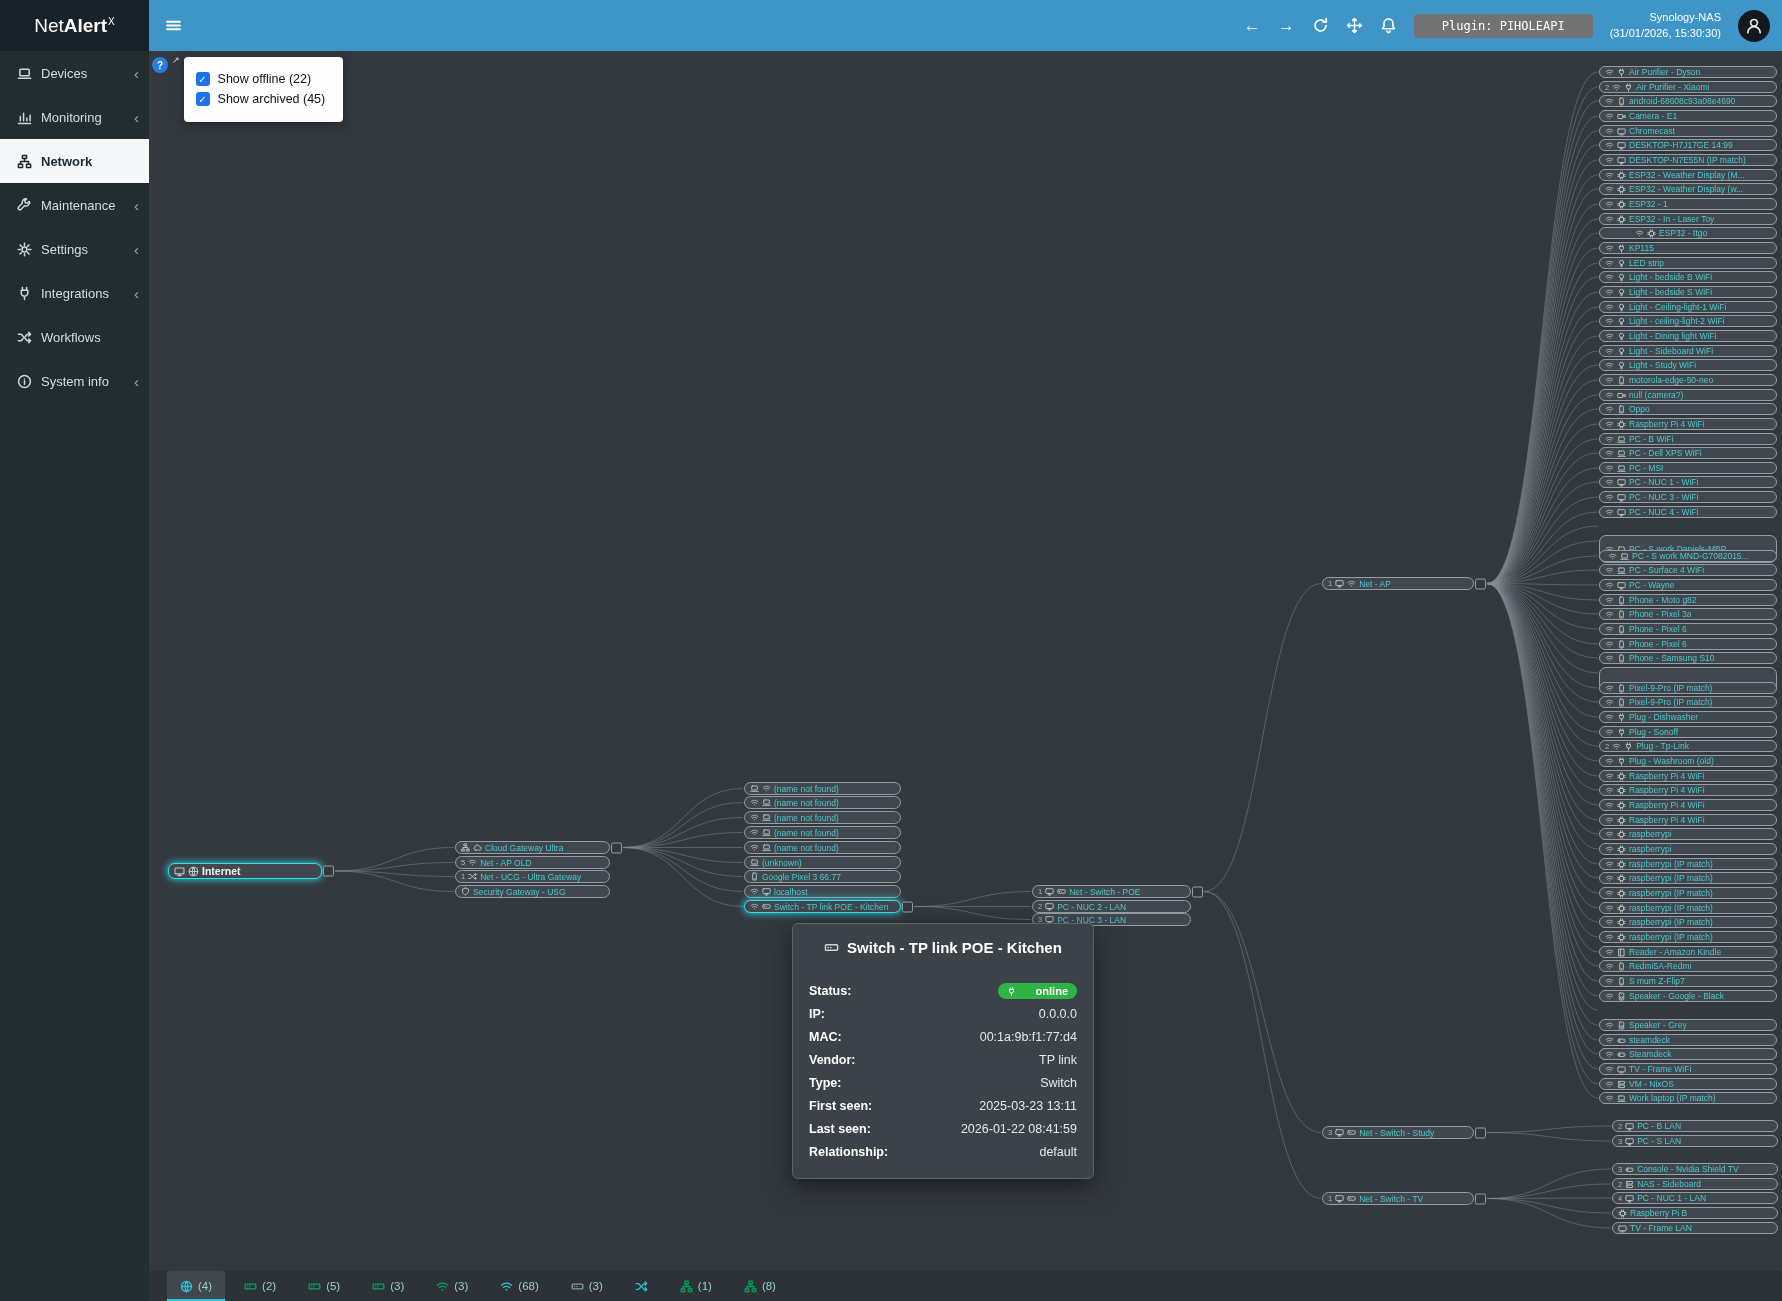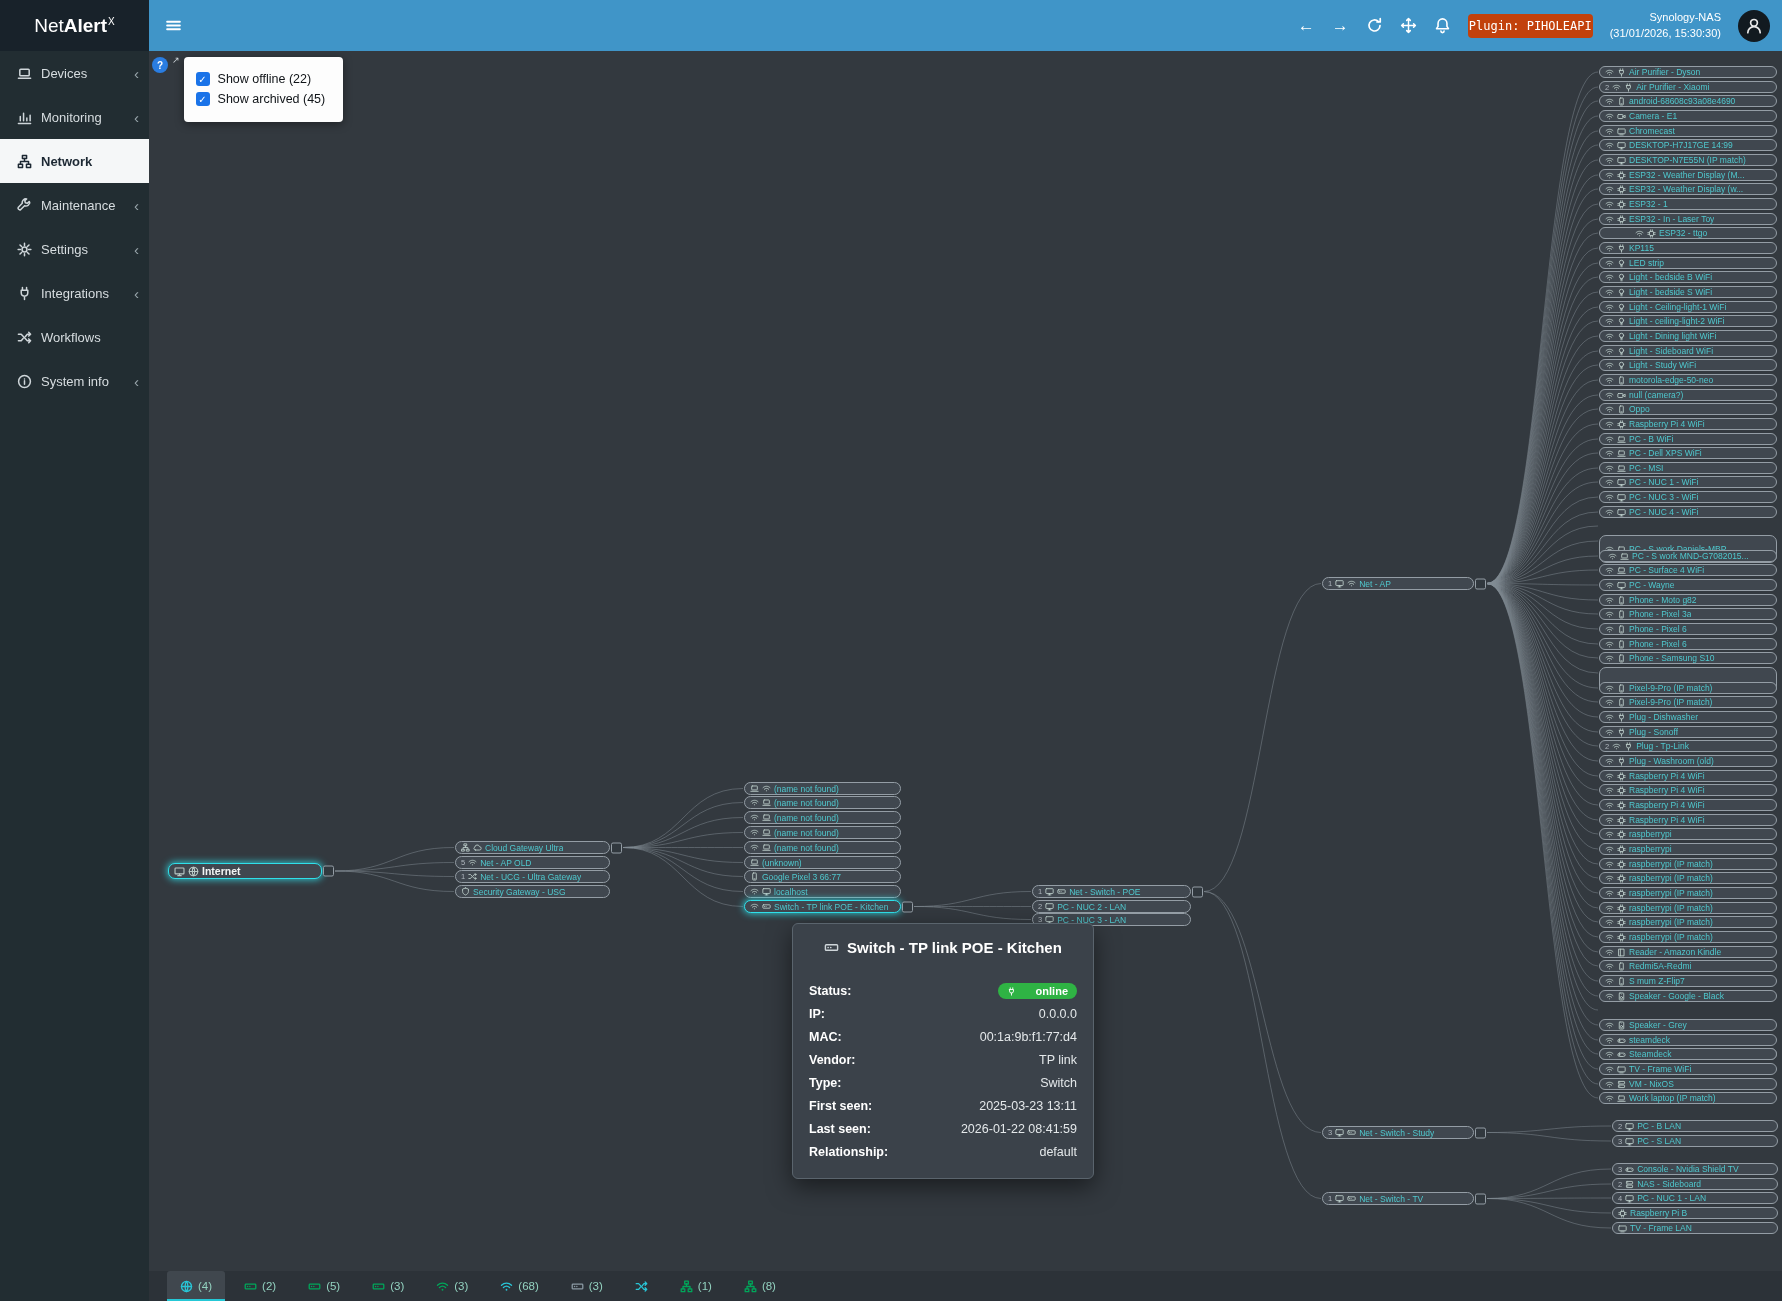--- a/index.html
+++ b/index.html
@@ -6,21 +6,21 @@
     font-family:"Liberation Sans", sans-serif;}
   
   .topbar{position:fixed;top:0;left:0;width:100%;height:51px;background:#4095c8;display:flex;align-items:center;z-index:30;}
   .logo{width:149px;height:51px;background:#18222a;color:#fff;display:flex;align-items:center;justify-content:center;font-size:19px;flex:none;}
   .logo b{font-weight:700;}
   .logo sup{font-size:10px;margin-top:-9px;margin-left:1px;}
   .hamburger{color:#fff;background:none;border:none;width:48px;height:51px;display:flex;align-items:center;justify-content:center;cursor:pointer;}
   .top-right{margin-left:auto;display:flex;align-items:center;gap:17px;padding-right:12px;}
   .tbicon{width:17px;height:17px;color:#fff;display:inline-flex;cursor:pointer;}
   .tbarrow{color:#fff;font-size:17px;line-height:1;cursor:pointer;}
-  .plugin-badge{background:#c2410c;color:#fff;font-family:"DejaVu Sans Mono",monospace;font-size:12px;padding:5px 1px;border-radius:4px;}
+  .plugin-badge{background:#737373;color:#fff;font-family:"DejaVu Sans Mono",monospace;font-size:12px;padding:5px 28px;border-radius:4px;}
   .host{color:#fff;font-size:11px;text-align:right;line-height:1.4;}
   .avatar{width:32px;height:32px;border-radius:50%;background:#121a20;display:flex;align-items:center;justify-content:center;color:#e8e8e8;cursor:pointer;}
   .avatar svg{width:18px;height:18px;}
   
   .sidebar{position:fixed;top:51px;left:0;bottom:0;width:149px;background:#222d32;z-index:25;}
   .side-item{display:flex;align-items:center;gap:9px;height:44px;padding:0 10px 0 17px;color:#d7dde0;font-size:13px;cursor:pointer;}
   .side-item .icn{color:#cfd6da;flex:none;}
   .side-item.active{background:#f5f7f8;color:#1c2833;font-weight:bold;}
   .side-item.active .icn{color:#1c2833;}
   .chev{margin-left:auto;color:#9aa6ac;font-size:15px;line-height:1;}

